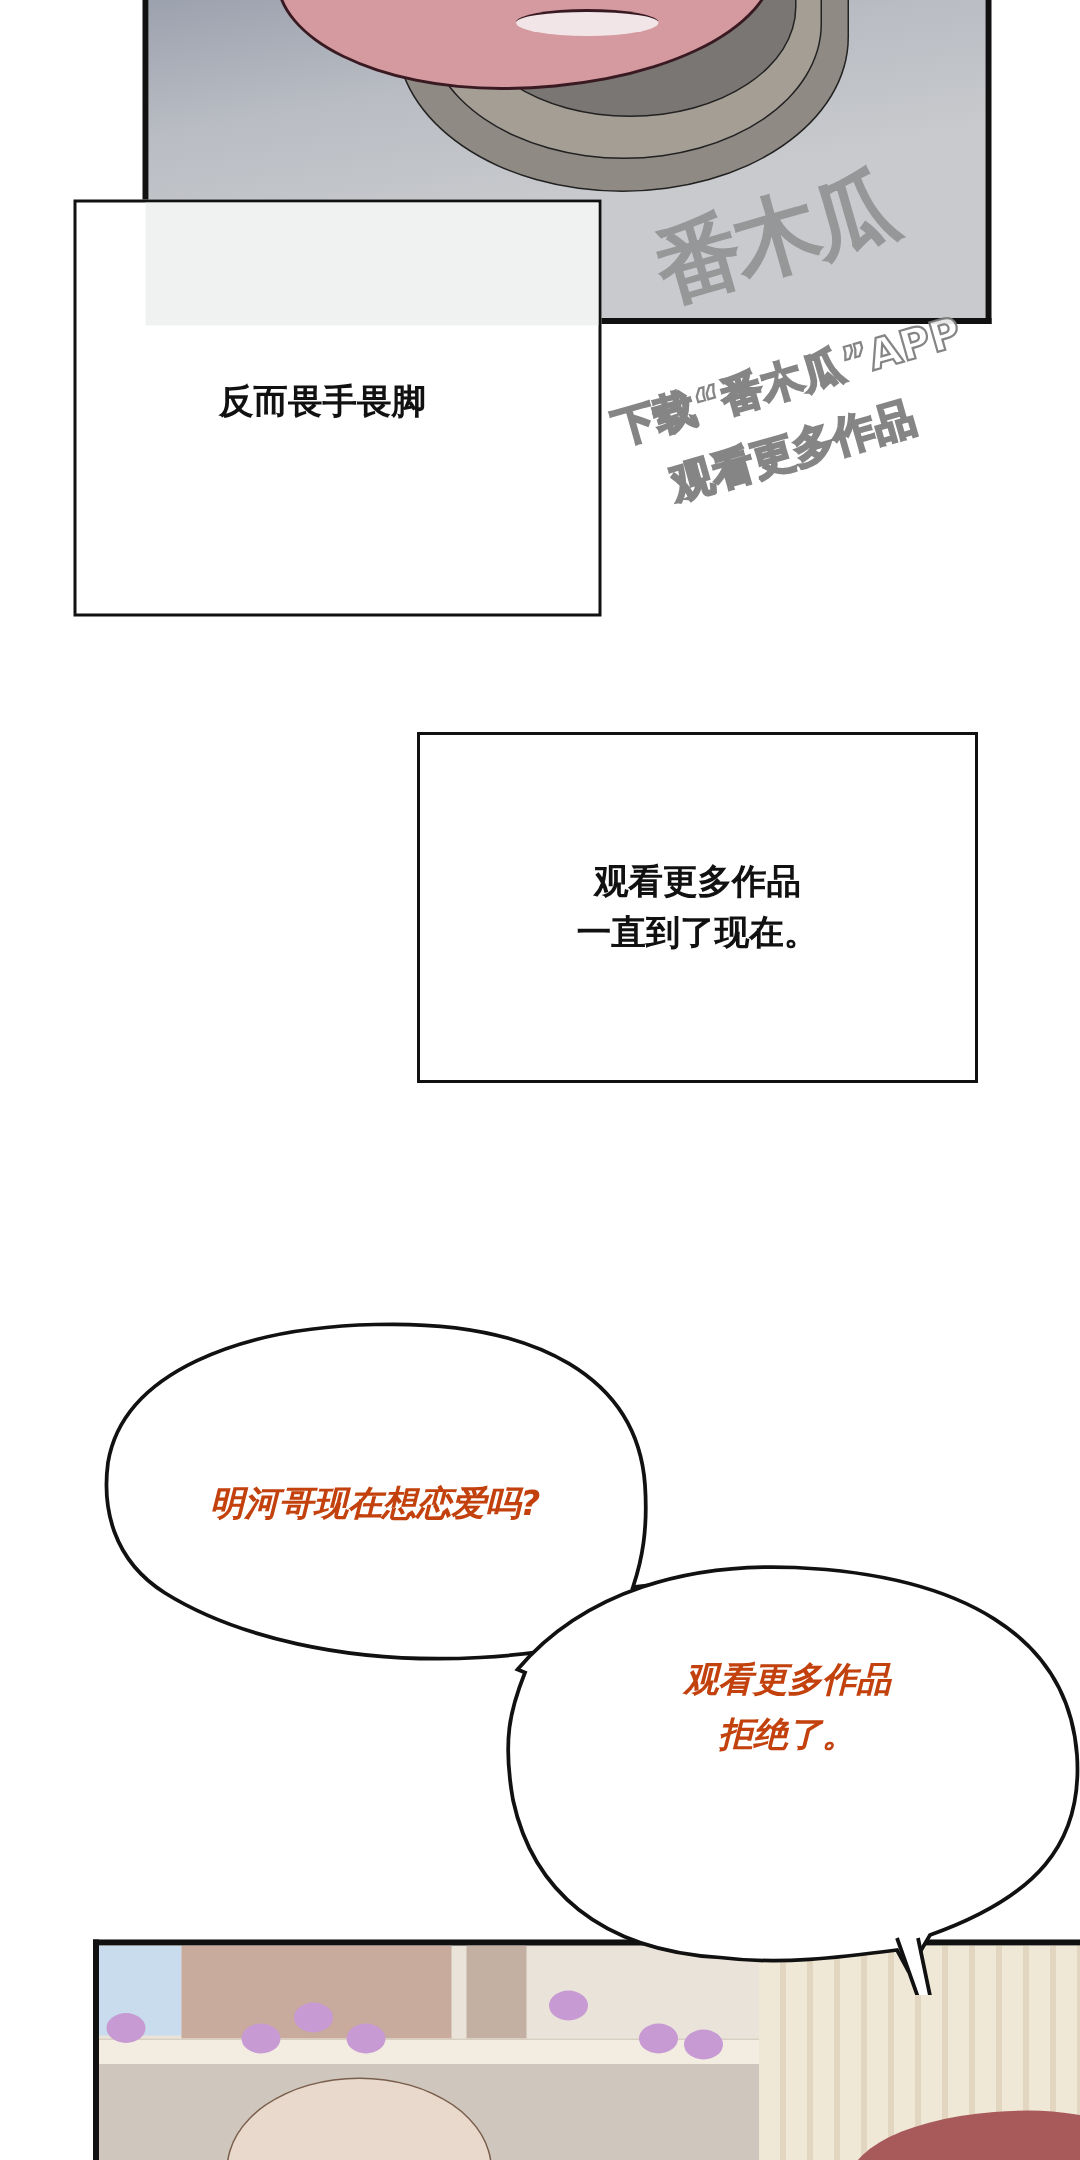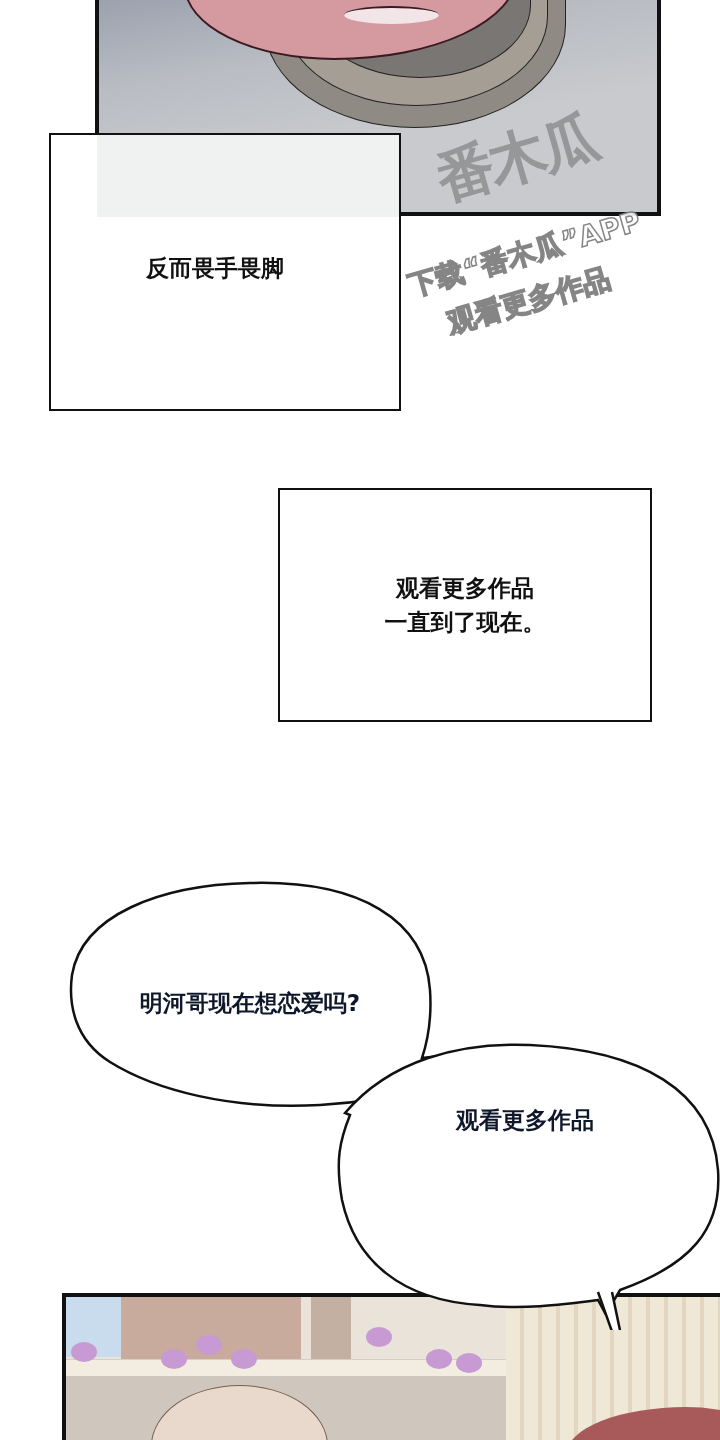--- a/index.html
+++ b/index.html
@@ -69,21 +69,21 @@
     color: rgba(255,255,255,0.9);
     -webkit-text-stroke: 1.5px rgba(120,120,120,0.9);
     transform: rotate(-16deg);
   }
   .wm-line1 { left: 10px; top: 115px; }
   .wm-line2 { left: 50px; top: 162px; }
 
   
   .bubble-svg { left: 0; top: 860px; width: 720px; height: 470px; }
   .bubble-text {
-    color: #0f172a; font-size: 23px; font-weight: bold; line-height: 37px; text-align: center;
+    color: #c2410c; font-size: 23px; font-weight: bold; line-height: 37px; text-align: center; font-style: italic;
   }
   .bt1 { left: 70px; top: 985px; width: 360px; }
   .bt2 { left: 375px; top: 1102px; width: 300px; }
 
   
   .panel-bottom {
     left: 62px; top: 1293px; width: 670px; height: 160px;
     border: 4px solid #111; border-right: none; border-bottom: none;
     overflow: hidden;
     background: #e9e3da;
@@ -163,13 +163,14 @@
 
   <path d="M598,1292 L632,1388 L612,1292" fill="#ffffff" stroke="#111" stroke-width="2.5" stroke-linejoin="miter"></path>
 </svg>
 
 <div class="abs bubble-text bt1">
   <span class="text-line">明河哥现在想恋爱吗?</span>
 </div>
 
 <div class="abs bubble-text bt2">
   <span class="text-line">观看更多作品</span>
+  <span class="text-line">拒绝了。</span>
 </div>
 
 </body></html>

